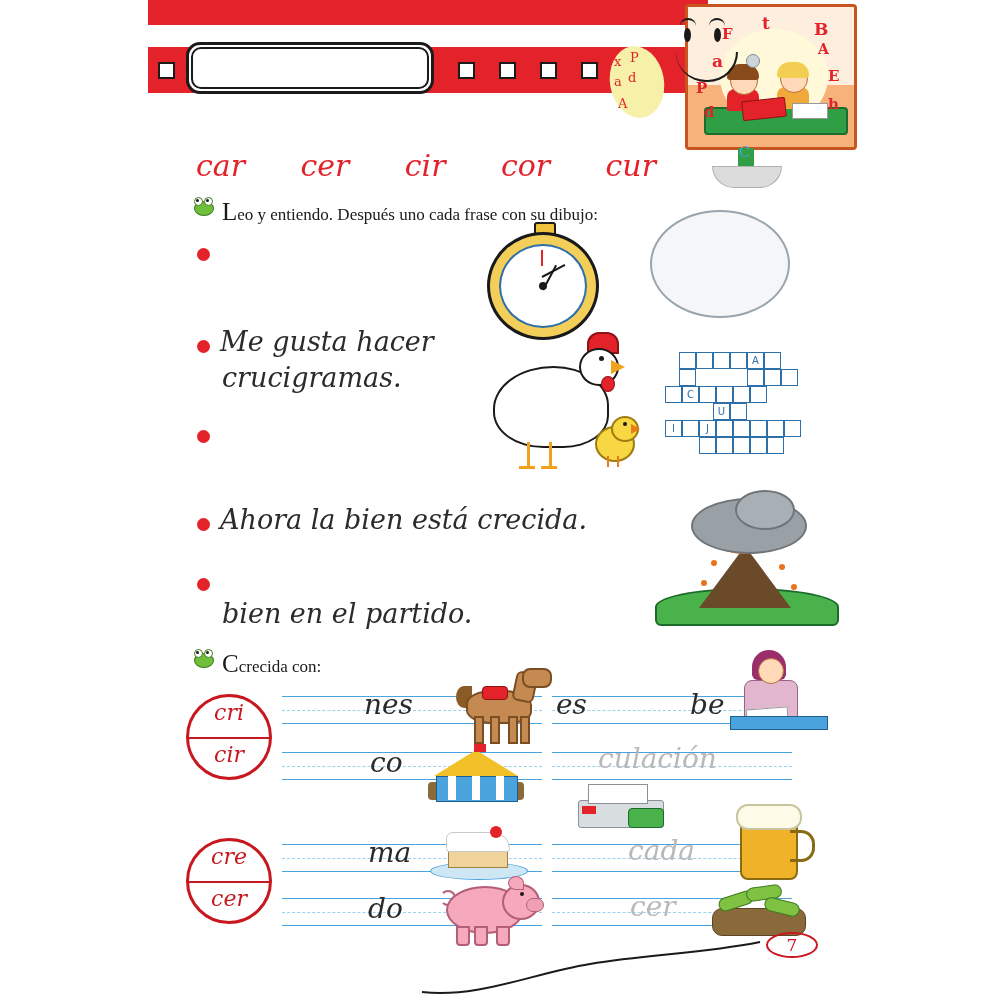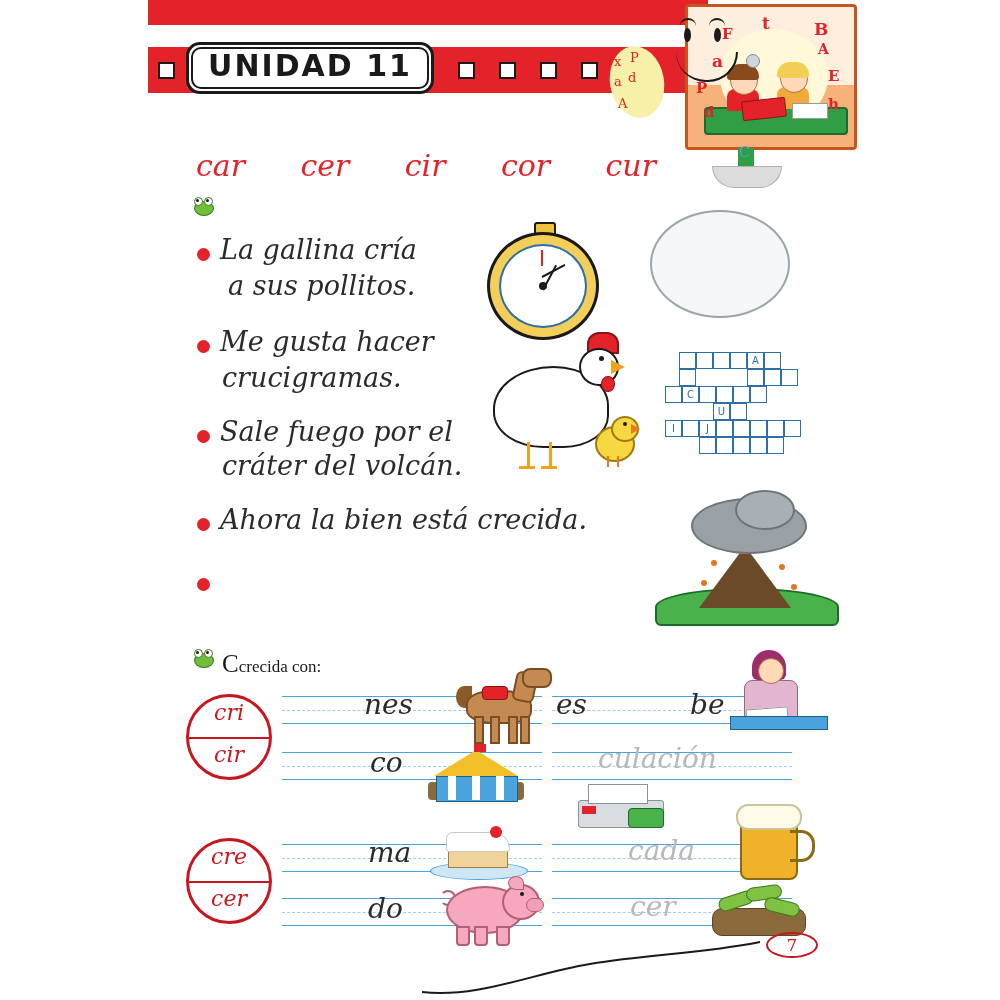--- a/index.html
+++ b/index.html
@@ -761,21 +761,20 @@
   <div class="white-notch2"></div>
 
   <div class="sq s0"></div>
   <div class="sq s1"></div>
   <div class="sq s2"></div>
   <div class="sq s3"></div>
   <div class="sq s4"></div>
 
   <div class="unit-plate"></div>
   <div class="unit-plate-inner"></div>
-  <div class="unit-title">UNIDAD 11</div>
 
 
   <div class="syll-row-2">
     <span>car</span>
     <span>cer</span>
     <span>cir</span>
     <span>cor</span>
     <span>cur</span>
   </div>
 
@@ -819,37 +818,37 @@
   <div class="stand-base"></div>
   <span style="position:absolute;left:739px;top:144px;font-family:'DejaVu Serif',serif;font-size:14px;color:#4aa3dd;">C</span>
 
   <div class="frog" style="left:192px;top:196px;">
     <div class="f-body"></div>
     <div class="f-eye l"></div>
       <div class="f-eye r"></div>
     <div class="f-pupil l"></div>
       <div class="f-pupil r"></div>
   </div>
+  <div class="instr" style="left:222px;top:198px;">
+    <span class="cap">L</span><span>eo y entiendo. Después uno cada frase con su dibujo:</span>
+  </div>
 
   <div class="bullet" style="left:197px;top:248px;"></div>
-  <div class="hand" style="left:220px;top:234px;">La gallina cría</div>
-  <div class="hand" style="left:228px;top:270px;">a sus pollitos.</div>
 
   <div class="bullet" style="left:197px;top:340px;"></div>
   <div class="hand" style="left:222px;top:362px;">crucigramas.</div>
   <div class="hand" style="left:220px;top:326px;">Me gusta hacer</div>
 
   <div class="bullet" style="left:197px;top:430px;"></div>
-  <div class="hand" style="left:220px;top:416px;">Sale fuego por el</div>
-  <div class="hand" style="left:222px;top:450px;">cráter del volcán.</div>
 
   <div class="bullet" style="left:197px;top:518px;"></div>
   <div class="hand" style="left:220px;top:504px;">Ahora la bien está crecida.</div>
 
   <div class="bullet" style="left:197px;top:578px;"></div>
+  <div class="hand" style="left:222px;top:598px;">bien en el partido.</div>
 
   <div class="stopwatch">
     <div class="sw-top"></div>
     <div class="sw-ring"></div>
     <div class="sw-face"></div>
     <div class="sw-red"></div>
     <div class="sw-hand"></div>
     <div class="sw-hand2"></div>
     <div class="sw-center"></div>
   </div>

